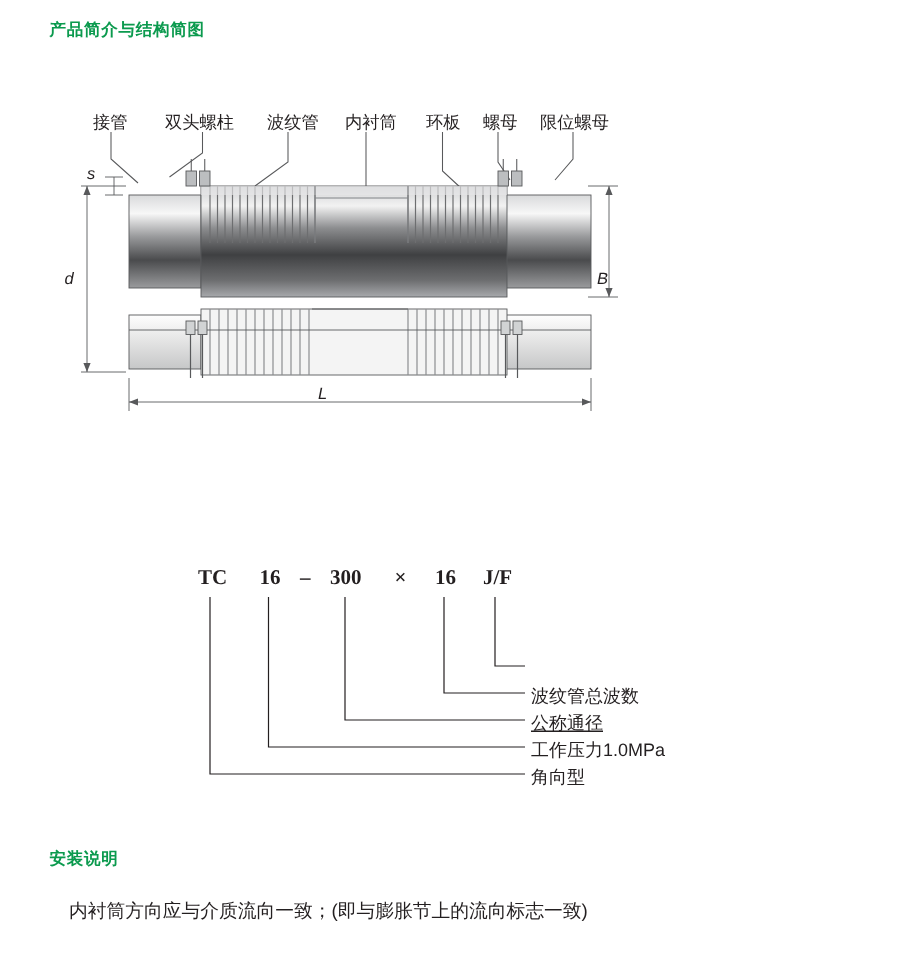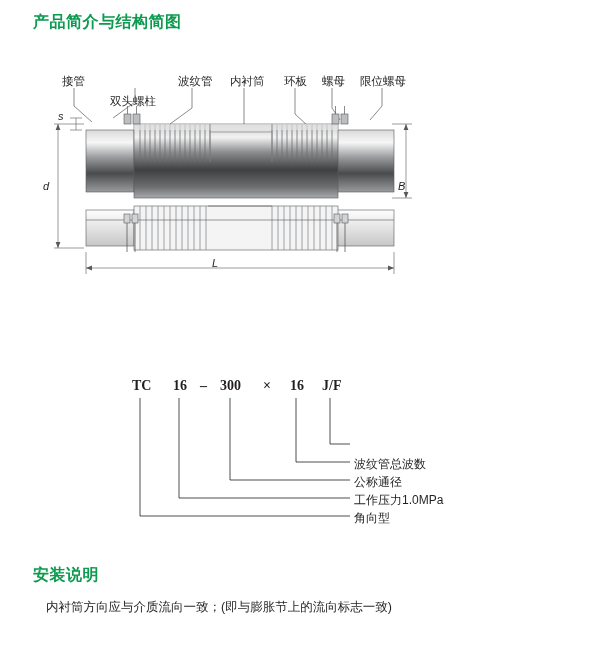--- a/index.html
+++ b/index.html
@@ -15,21 +15,21 @@
     position: relative;
     overflow: hidden;
   }
   .page {
     position: relative;
     width: 600px;
     height: 652px;
   }
   .section-title {
     position: absolute;
-    font-size: 16px;
+    font-size: 11px;
     font-weight: bold;
     color: #0b9a4e;
     letter-spacing: 0.5px;
     white-space: nowrap;
   }
   .title-1 { left: 33px; top: 12px; }
   .title-2 { left: 33px; top: 352px; }
   .title-3 { left: 33px; top: 565px; }
 
   
@@ -101,21 +101,21 @@
 </head>
 <body>
 
 <div class="page">
 
   <div class="section-title title-1">产品简介与结构简图</div>
 
   <div class="diagram">
 
     <div class="callout" style="left:22px;">接管</div>
-    <div class="callout" style="left:70px;margin-top:20px;">双头螺柱</div>
+    <div class="callout" style="left:70px;">双头螺柱</div>
     <div class="callout" style="left:138px;">波纹管</div>
     <div class="callout" style="left:190px;">内衬筒</div>
     <div class="callout" style="left:244px;">环板</div>
     <div class="callout" style="left:282px;">螺母</div>
     <div class="callout" style="left:320px;">限位螺母</div>
 
     <div class="dim-label" style="left:18px; top:48px; font-style:italic;">s</div>
     <div class="dim-label" style="left:3px; top:118px; font-style:italic;">d</div>
     <div class="dim-label" style="left:358px; top:118px; font-style:italic;">B</div>
     <div class="dim-label" style="left:172px; top:195px; font-style:italic;">L</div>
@@ -308,21 +308,21 @@
       <g stroke="#231f20" stroke-width="0.8" fill="none">
         <path d="M220 4 L220 50 L240 50"></path>
         <path d="M186 4 L186 68 L240 68"></path>
         <path d="M120 4 L120 86 L240 86"></path>
         <path d="M69 4 L69 104 L240 104"></path>
         <path d="M30 4 L30 122 L240 122"></path>
       </g>
     </svg>
 
     <div class="code-desc" style="left:244px; top:78px;">波纹管总波数</div>
-    <div class="code-desc" style="left:244px; top:96px;">公称通径</div>
+    <div class="code-desc" style="left:244px; top:96px;text-decoration:underline;">公称通径</div>
     <div class="code-desc" style="left:244px; top:114px;">工作压力1.0MPa</div>
     <div class="code-desc" style="left:244px; top:132px;">角向型</div>
   </div>
 
   <div class="section-title title-3">安装说明</div>
 
   <div class="notes">
     <p>内衬筒方向应与介质流向一致；(即与膨胀节上的流向标志一致)</p>
   </div>
 

